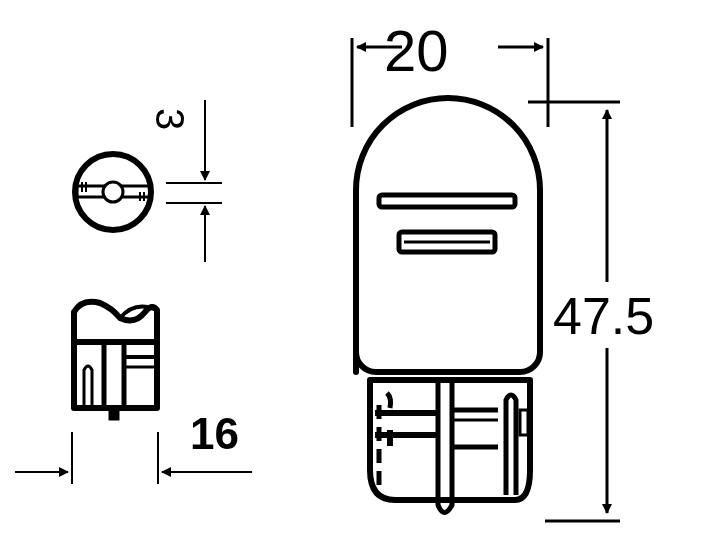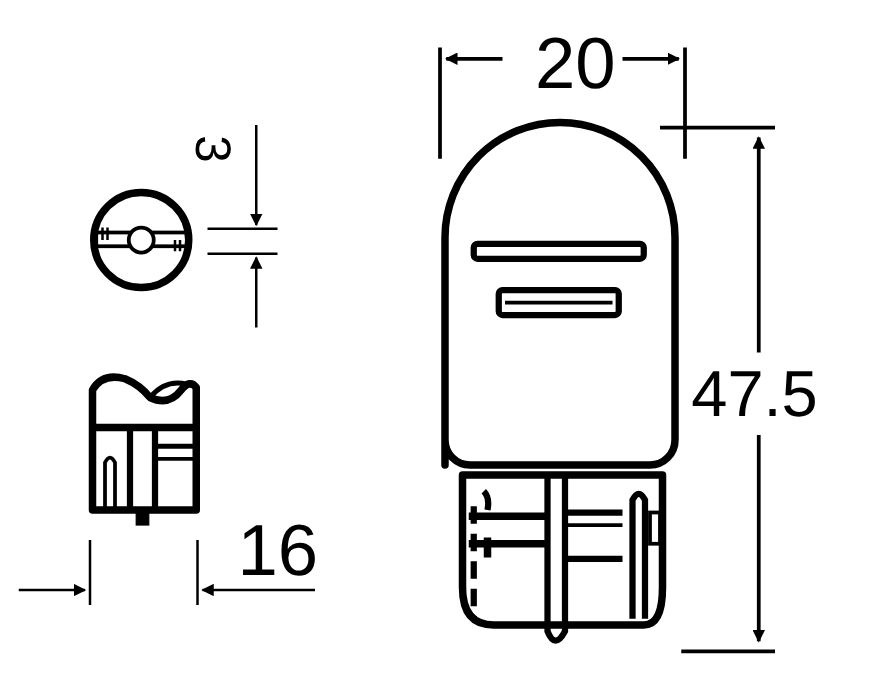--- a/index.html
+++ b/index.html
@@ -5,23 +5,23 @@
   html, body { margin: 0; padding: 0; background: #ffffff; }
   body { width: 703px; height: 541px; overflow: hidden; position: relative; }
   svg { position: absolute; left: 0; top: 0; }
   .dim-label {
     position: absolute;
     font-family: "Liberation Sans", sans-serif;
     color: #000000;
     line-height: 1;
     white-space: nowrap;
   }
-  #lbl-width { left: 428px; top: 22px; font-size: 58px; }
+  #lbl-width { left: 384px; top: 22px; font-size: 58px; }
   #lbl-height { left: 553px; top: 290px; font-size: 52px; }
-  #lbl-base { left: 190px; top: 412px; font-size: 58px; }
+  #lbl-base { left: 190px; top: 412px; font-size: 44px; font-weight: bold; }
   #lbl-gap { left: 150px; top: 108px; font-size: 40px; transform: rotate(90deg); transform-origin: 20px 20px; }
 </style>
 </head>
 <body>
 
 <svg width="703" height="541" viewBox="0 0 703 541" xmlns="http://www.w3.org/2000/svg">
   <defs>
     <marker id="arrow" markerWidth="10" markerHeight="10" refX="9" refY="5" orient="auto" markerUnits="userSpaceOnUse">
       <path d="M0,0 L10,5 L0,10 z" fill="#000"></path>
     </marker>

